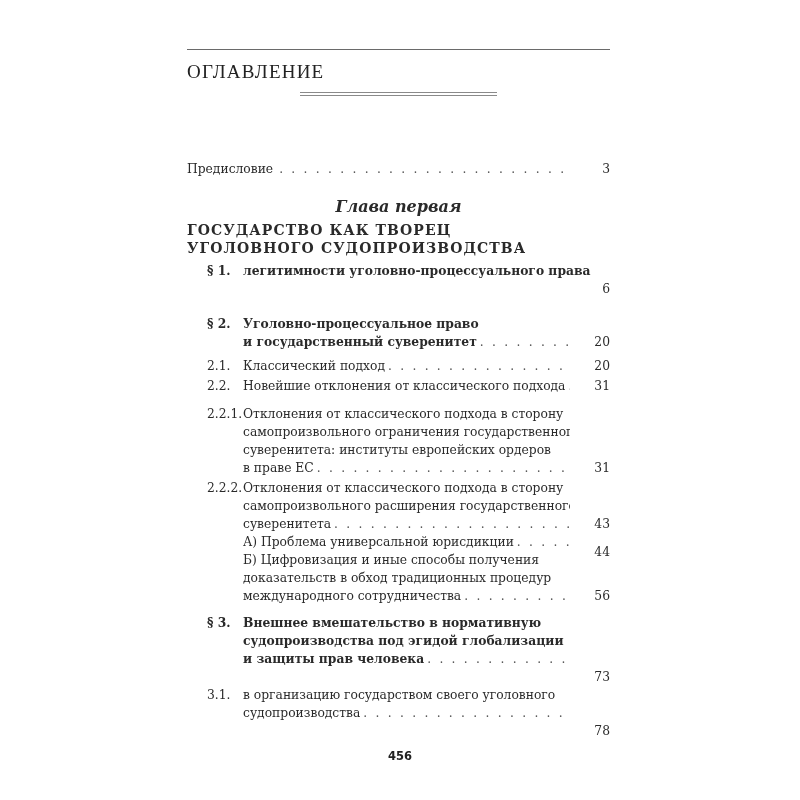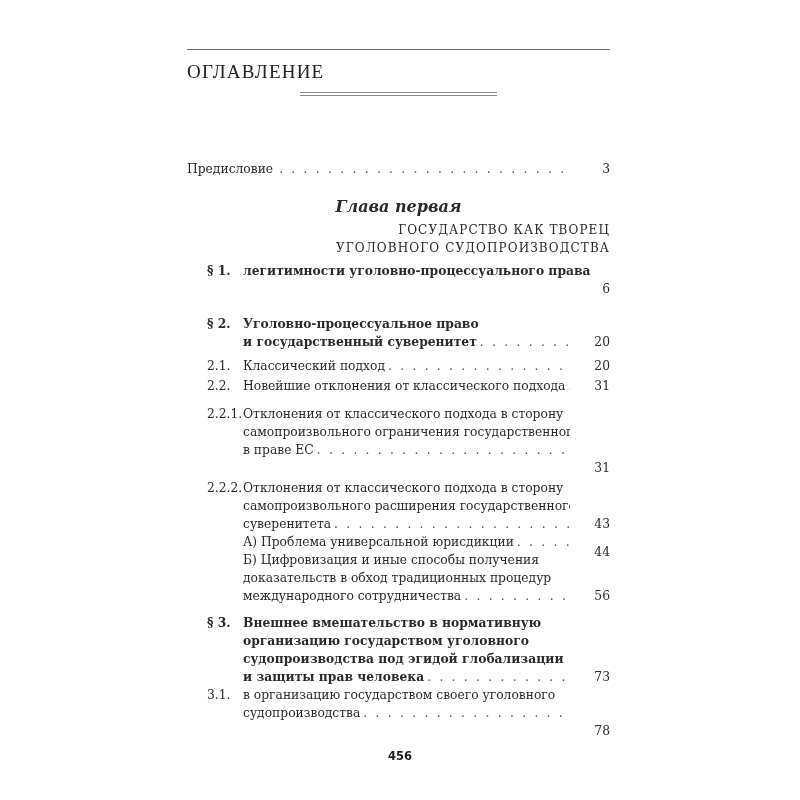--- a/index.html
+++ b/index.html
@@ -26,22 +26,22 @@
   .entry .page-num { position: absolute; right: 0; top: 0; text-align: right; }
   .bold { font-weight: bold; }
 
   .preface { position: absolute; left: 0; top: 160px; width: 423px; }
   .preface .last { display: flex; align-items: baseline; white-space: nowrap; margin-right: 40px; }
   .preface .dots { flex: 1 1 auto; overflow: hidden; margin-left: 6px; letter-spacing: 2.2px; color: #555; }
   .preface .page-num { position: absolute; right: 0; top: 0; }
 
   .chapter-label { position: absolute; left: 0; width: 423px; top: 198px; text-align: center;
                    font-style: italic; font-weight: bold; font-size: 16px; }
-  .chapter-title { position: absolute; left: 0; width: 423px; top: 221px; text-align: right;
-                   font-weight: normal; font-size: 12px; letter-spacing: 1.1px; line-height: 18px; }
+  .chapter-title { position: absolute; left: 0; width: 423px; top: 221px; text-align: left;
+                   font-weight: bold; font-size: 14px; letter-spacing: 1.1px; line-height: 18px; }
 
   .folio { position: absolute; left: 0; width: 800px; top: 749px; text-align: center;
            font-family: "DejaVu Sans", "Liberation Sans", sans-serif; font-weight: bold;
            font-size: 11.5px; color: #222; }
 </style>
 </head>
 <body>
 
 <div class="page">
   <div class="top-rule"></div>
@@ -101,20 +101,21 @@
             <span class="dots" style="font-weight: normal;">. . . . . . . . . . . . . . . . . . . . . . . . . . . . . . . . . . . . . . . . . . . . . . . . . . . . . . . . . . . . . . . . . . . . . . . . . . . . . . . .</span>
           </div>
         </div>
         <span class="page-num" style="font-weight: normal; top: 0px;">31</span>
       </div>
       <div class="entry" style="top: 405px;">
         <span class="num">2.2.1.</span>
         <div class="text">
           <span class="line">Отклонения от классического подхода в сторону</span>
           <span class="line">самопроизвольного ограничения государственного</span>
+          <span class="line">суверенитета: институты европейских ордеров</span>
           <div class="last">
             <span class="lt">в праве ЕС</span>
             <span class="dots" style="font-weight: normal;">. . . . . . . . . . . . . . . . . . . . . . . . . . . . . . . . . . . . . . . . . . . . . . . . . . . . . . . . . . . . . . . . . . . . . . . . . . . . . . . .</span>
           </div>
         </div>
         <span class="page-num" style="font-weight: normal; top: 54px;">31</span>
       </div>
       <div class="entry" style="top: 479px;">
         <span class="num">2.2.2.</span>
         <div class="text">
@@ -144,21 +145,20 @@
             <span class="lt">международного сотрудничества</span>
             <span class="dots" style="font-weight: normal;">. . . . . . . . . . . . . . . . . . . . . . . . . . . . . . . . . . . . . . . . . . . . . . . . . . . . . . . . . . . . . . . . . . . . . . . . . . . . . . . .</span>
           </div>
         </div>
         <span class="page-num" style="font-weight: normal; top: 36px;">56</span>
       </div>
       <div class="entry bold" style="top: 614px;">
         <span class="num">§ 3.</span>
         <div class="text">
           <span class="line">Внешнее вмешательство в нормативную</span>
-          <span class="line">организацию государством уголовного</span>
           <span class="line">судопроизводства под эгидой глобализации</span>
           <div class="last">
             <span class="lt">и защиты прав человека</span>
             <span class="dots" style="font-weight: normal;">. . . . . . . . . . . . . . . . . . . . . . . . . . . . . . . . . . . . . . . . . . . . . . . . . . . . . . . . . . . . . . . . . . . . . . . . . . . . . . . .</span>
           </div>
         </div>
         <span class="page-num" style="font-weight: normal; top: 54px;">73</span>
       </div>
       <div class="entry" style="top: 686px;">
         <span class="num">3.1.</span>

